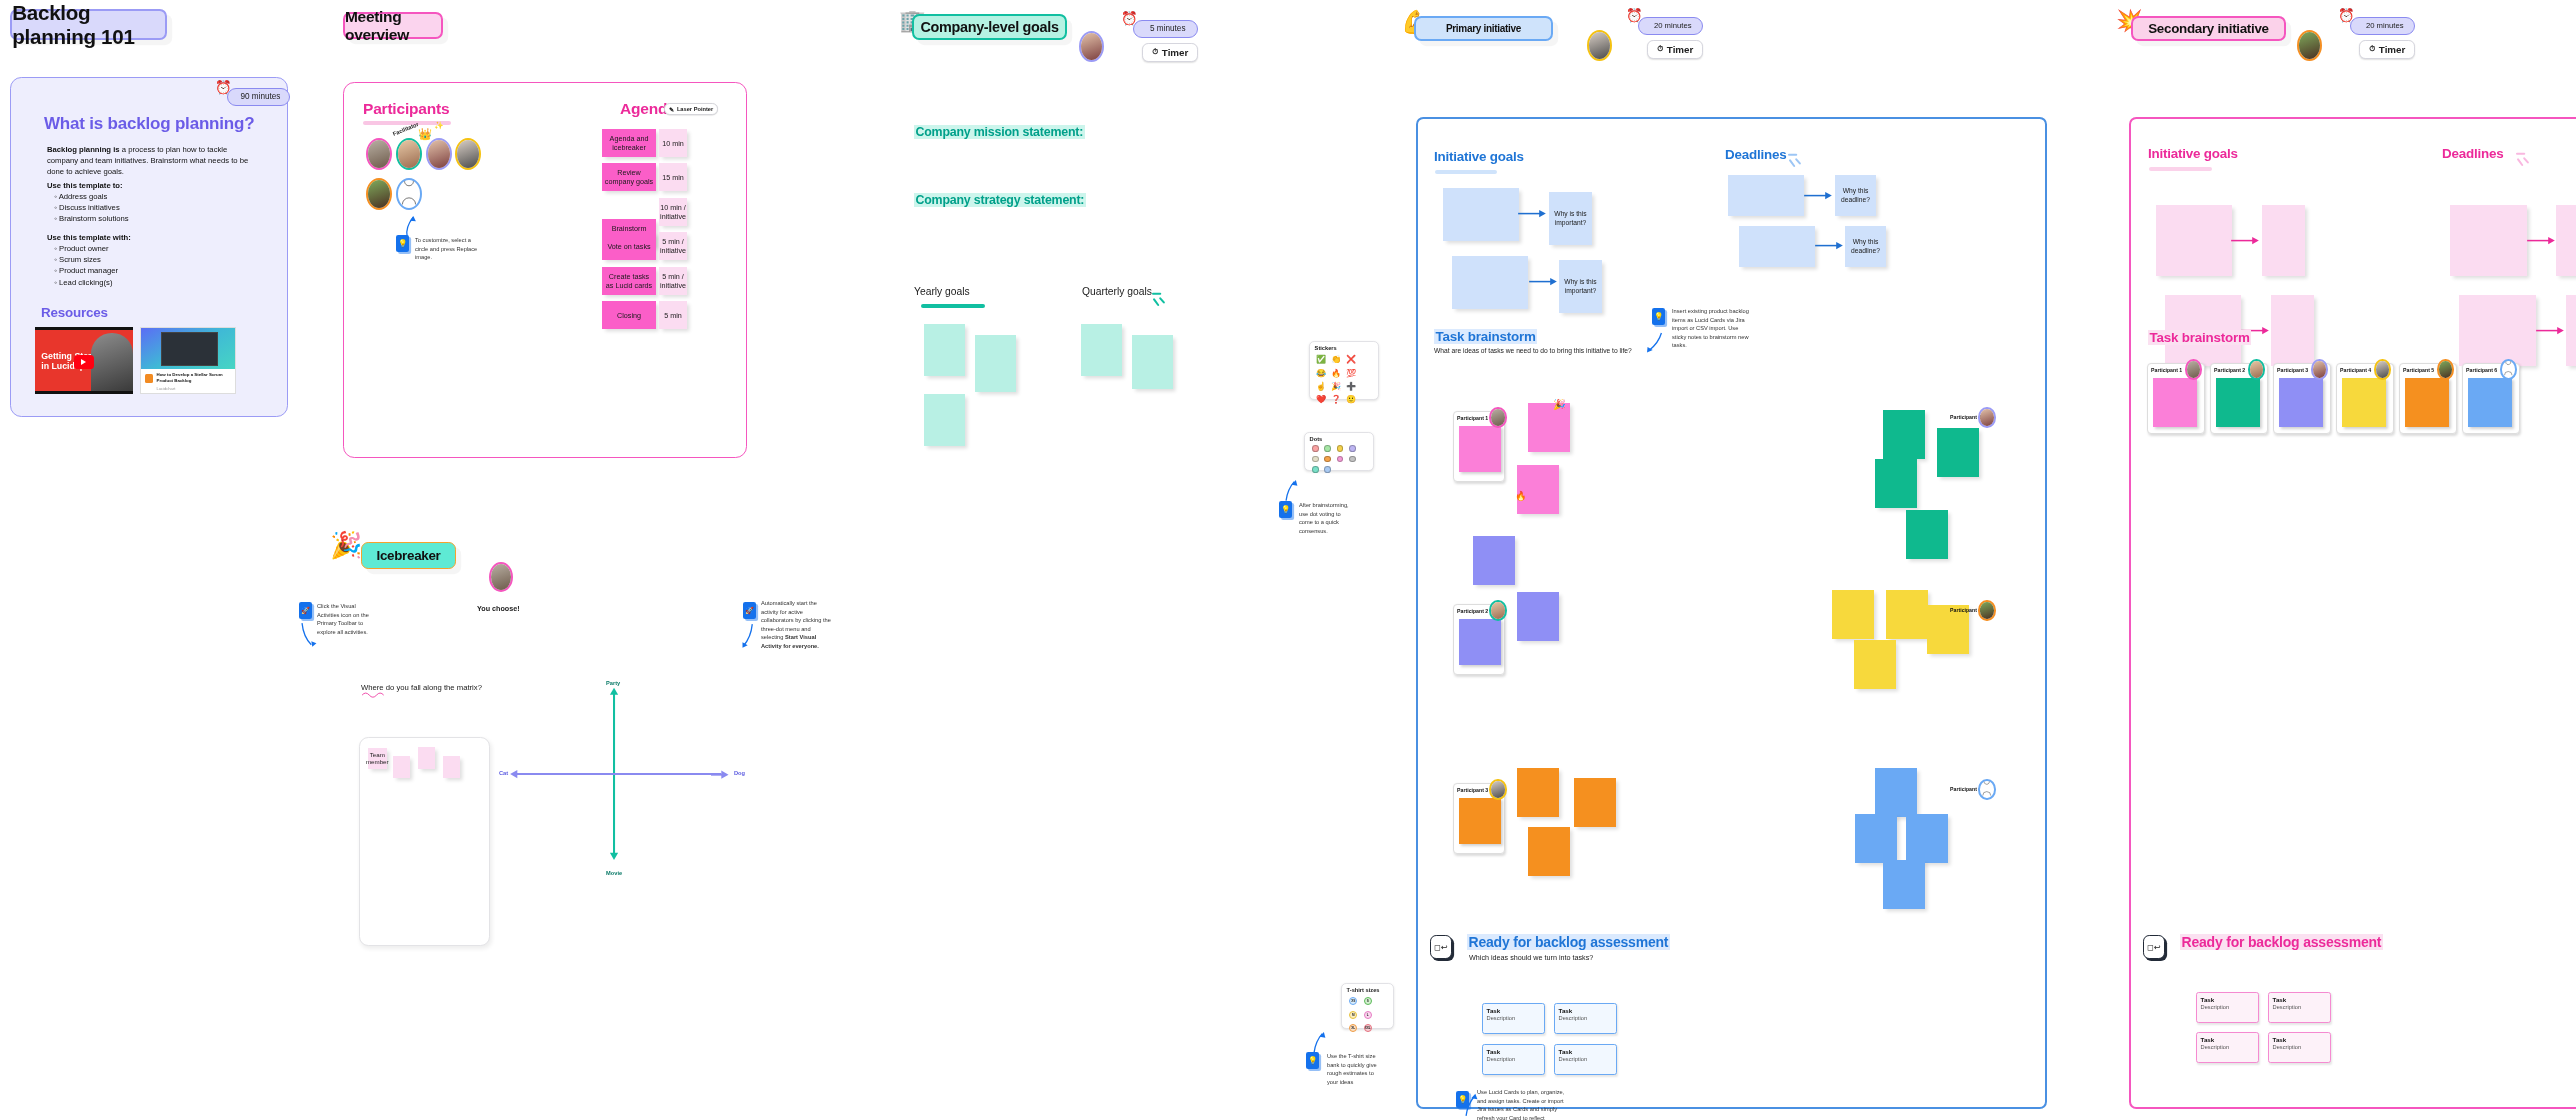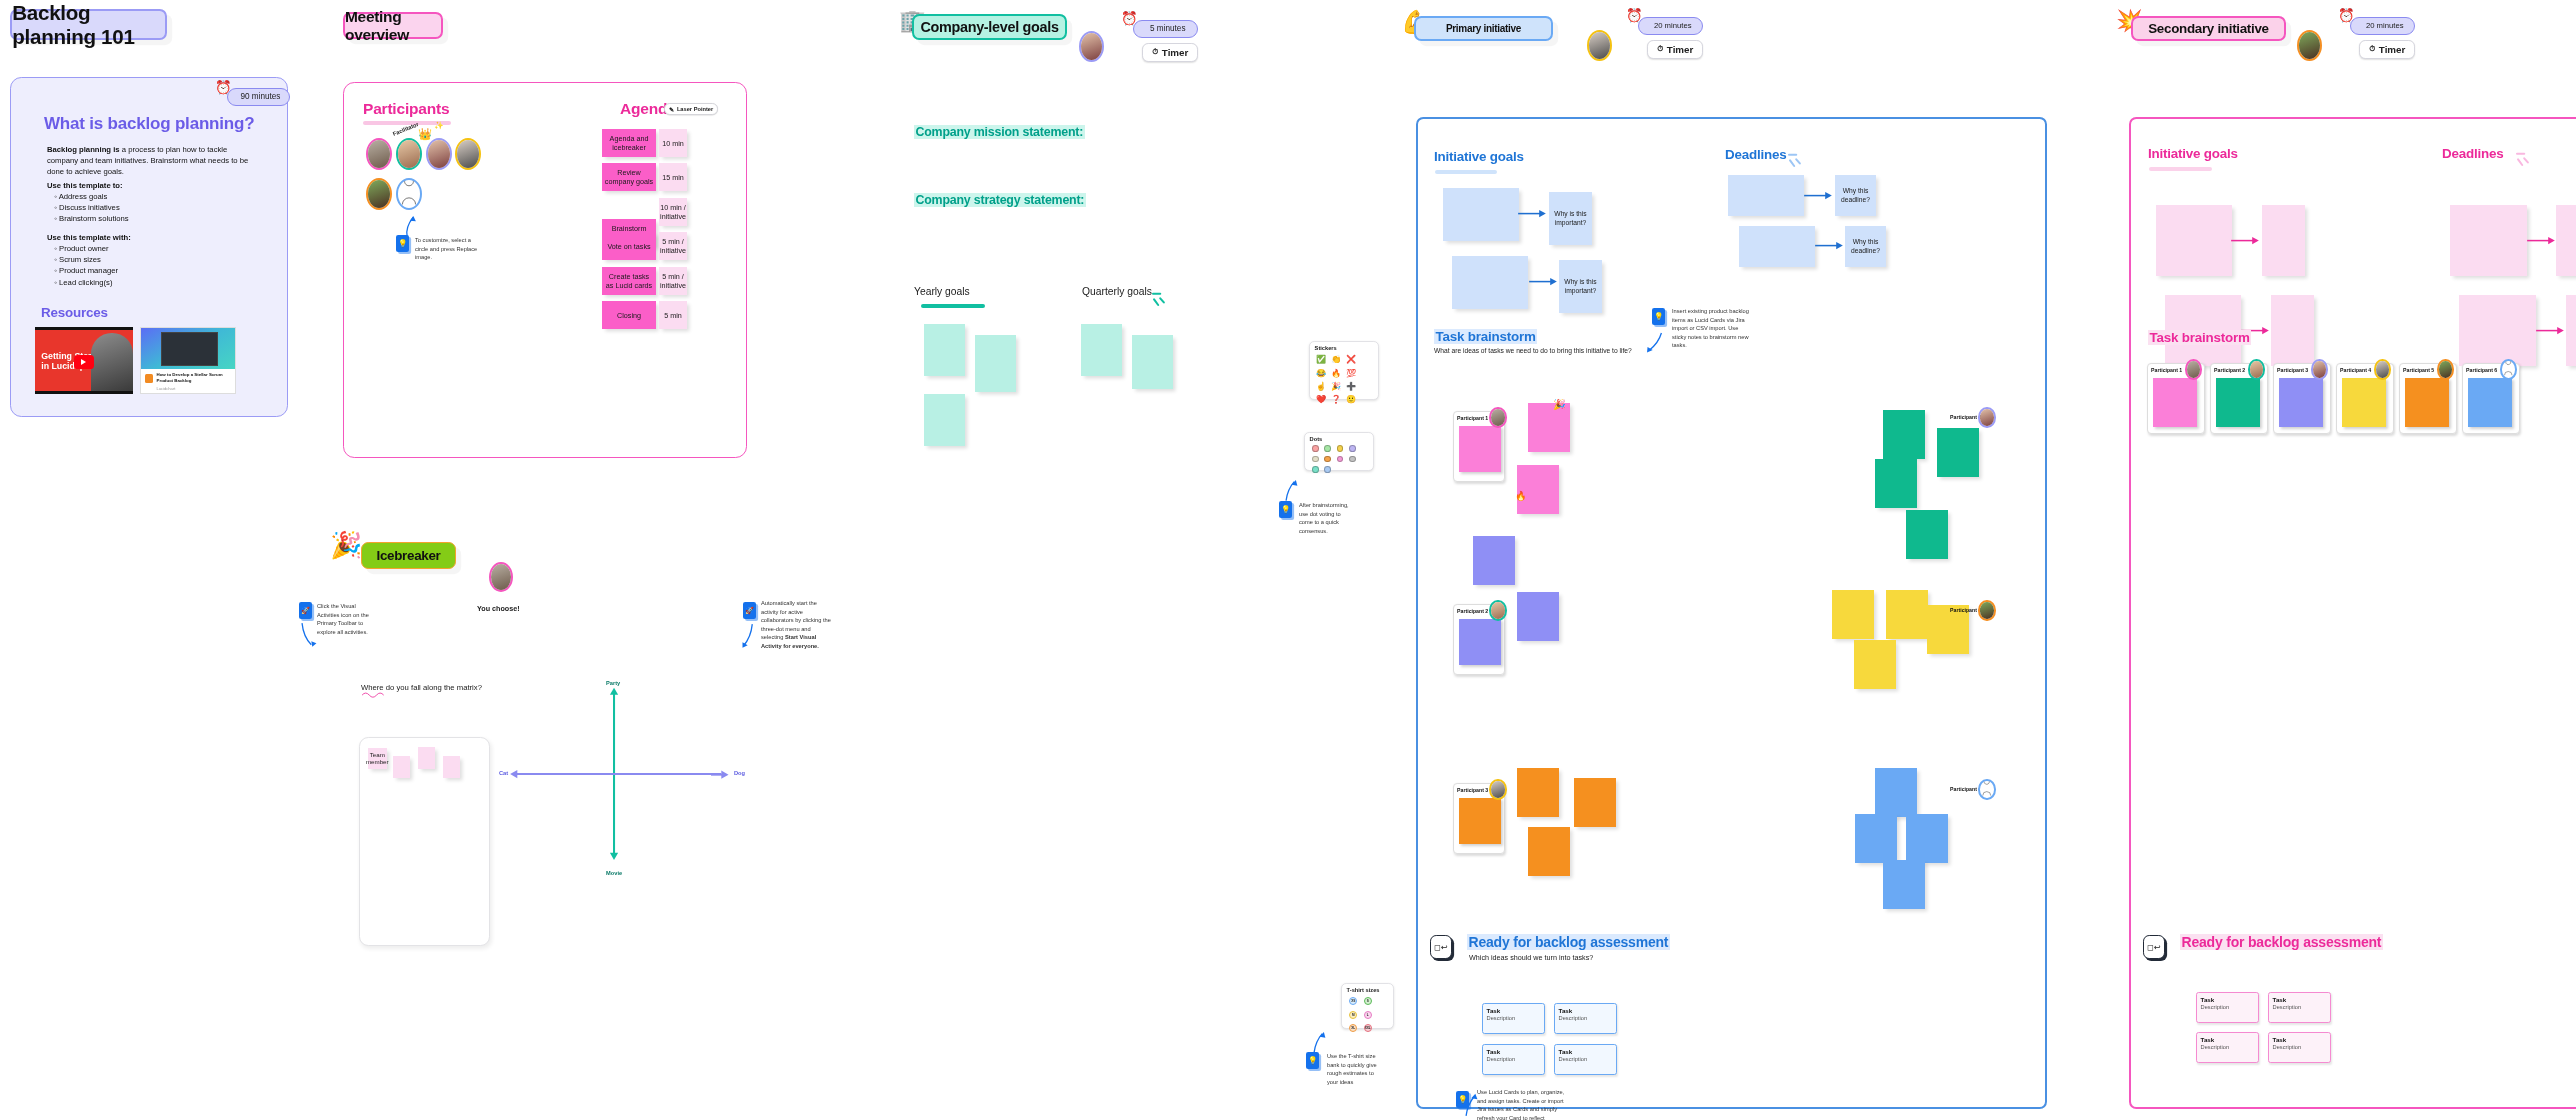--- a/index.html
+++ b/index.html
@@ -250,21 +250,21 @@
   </div>
 
 <div class="sticky" style="left:602px; top:301px; width:54px; height:28px; background:#fb5ec8;">
     <span>Closing</span>
   </div>
 <div class="sticky" style="left:659px; top:301px; width:28px; height:28px; background:#fbdcf1;">
     <span>5 min</span>
   </div>
 
 <span class="emoji" style="left:330px; top:532px; font-size:26px;">🎉</span>
-<div class="chip" style="left:361px; top:542px; width:95px; height:27px; background:#84cc16; border:1.5px solid #f5a22d; font-size:13.4px;">
+<div class="chip" style="left:361px; top:542px; width:95px; height:27px; background:#5eead4; border:1.5px solid #f5a22d; font-size:13.4px;">
   <span>Icebreaker</span>
 </div>
 <div class="avatar" style="left:489px; top:562px; width:24px; height:30px; border-color:#f556bf;">
   <div class="face" style="background:linear-gradient(160deg,#b9b0a4,#6d5a4a);"></div>
   </div>
 <div class="abs" style="left:477px; top:604px; font-size:7.2px; font-weight:bold;">You choose!</div>
 
 <div class="tipicon" style="left:299px; top:602px;">
   <span style="color:#fff; font-size:7.2px;">🚀</span>
   </div>

